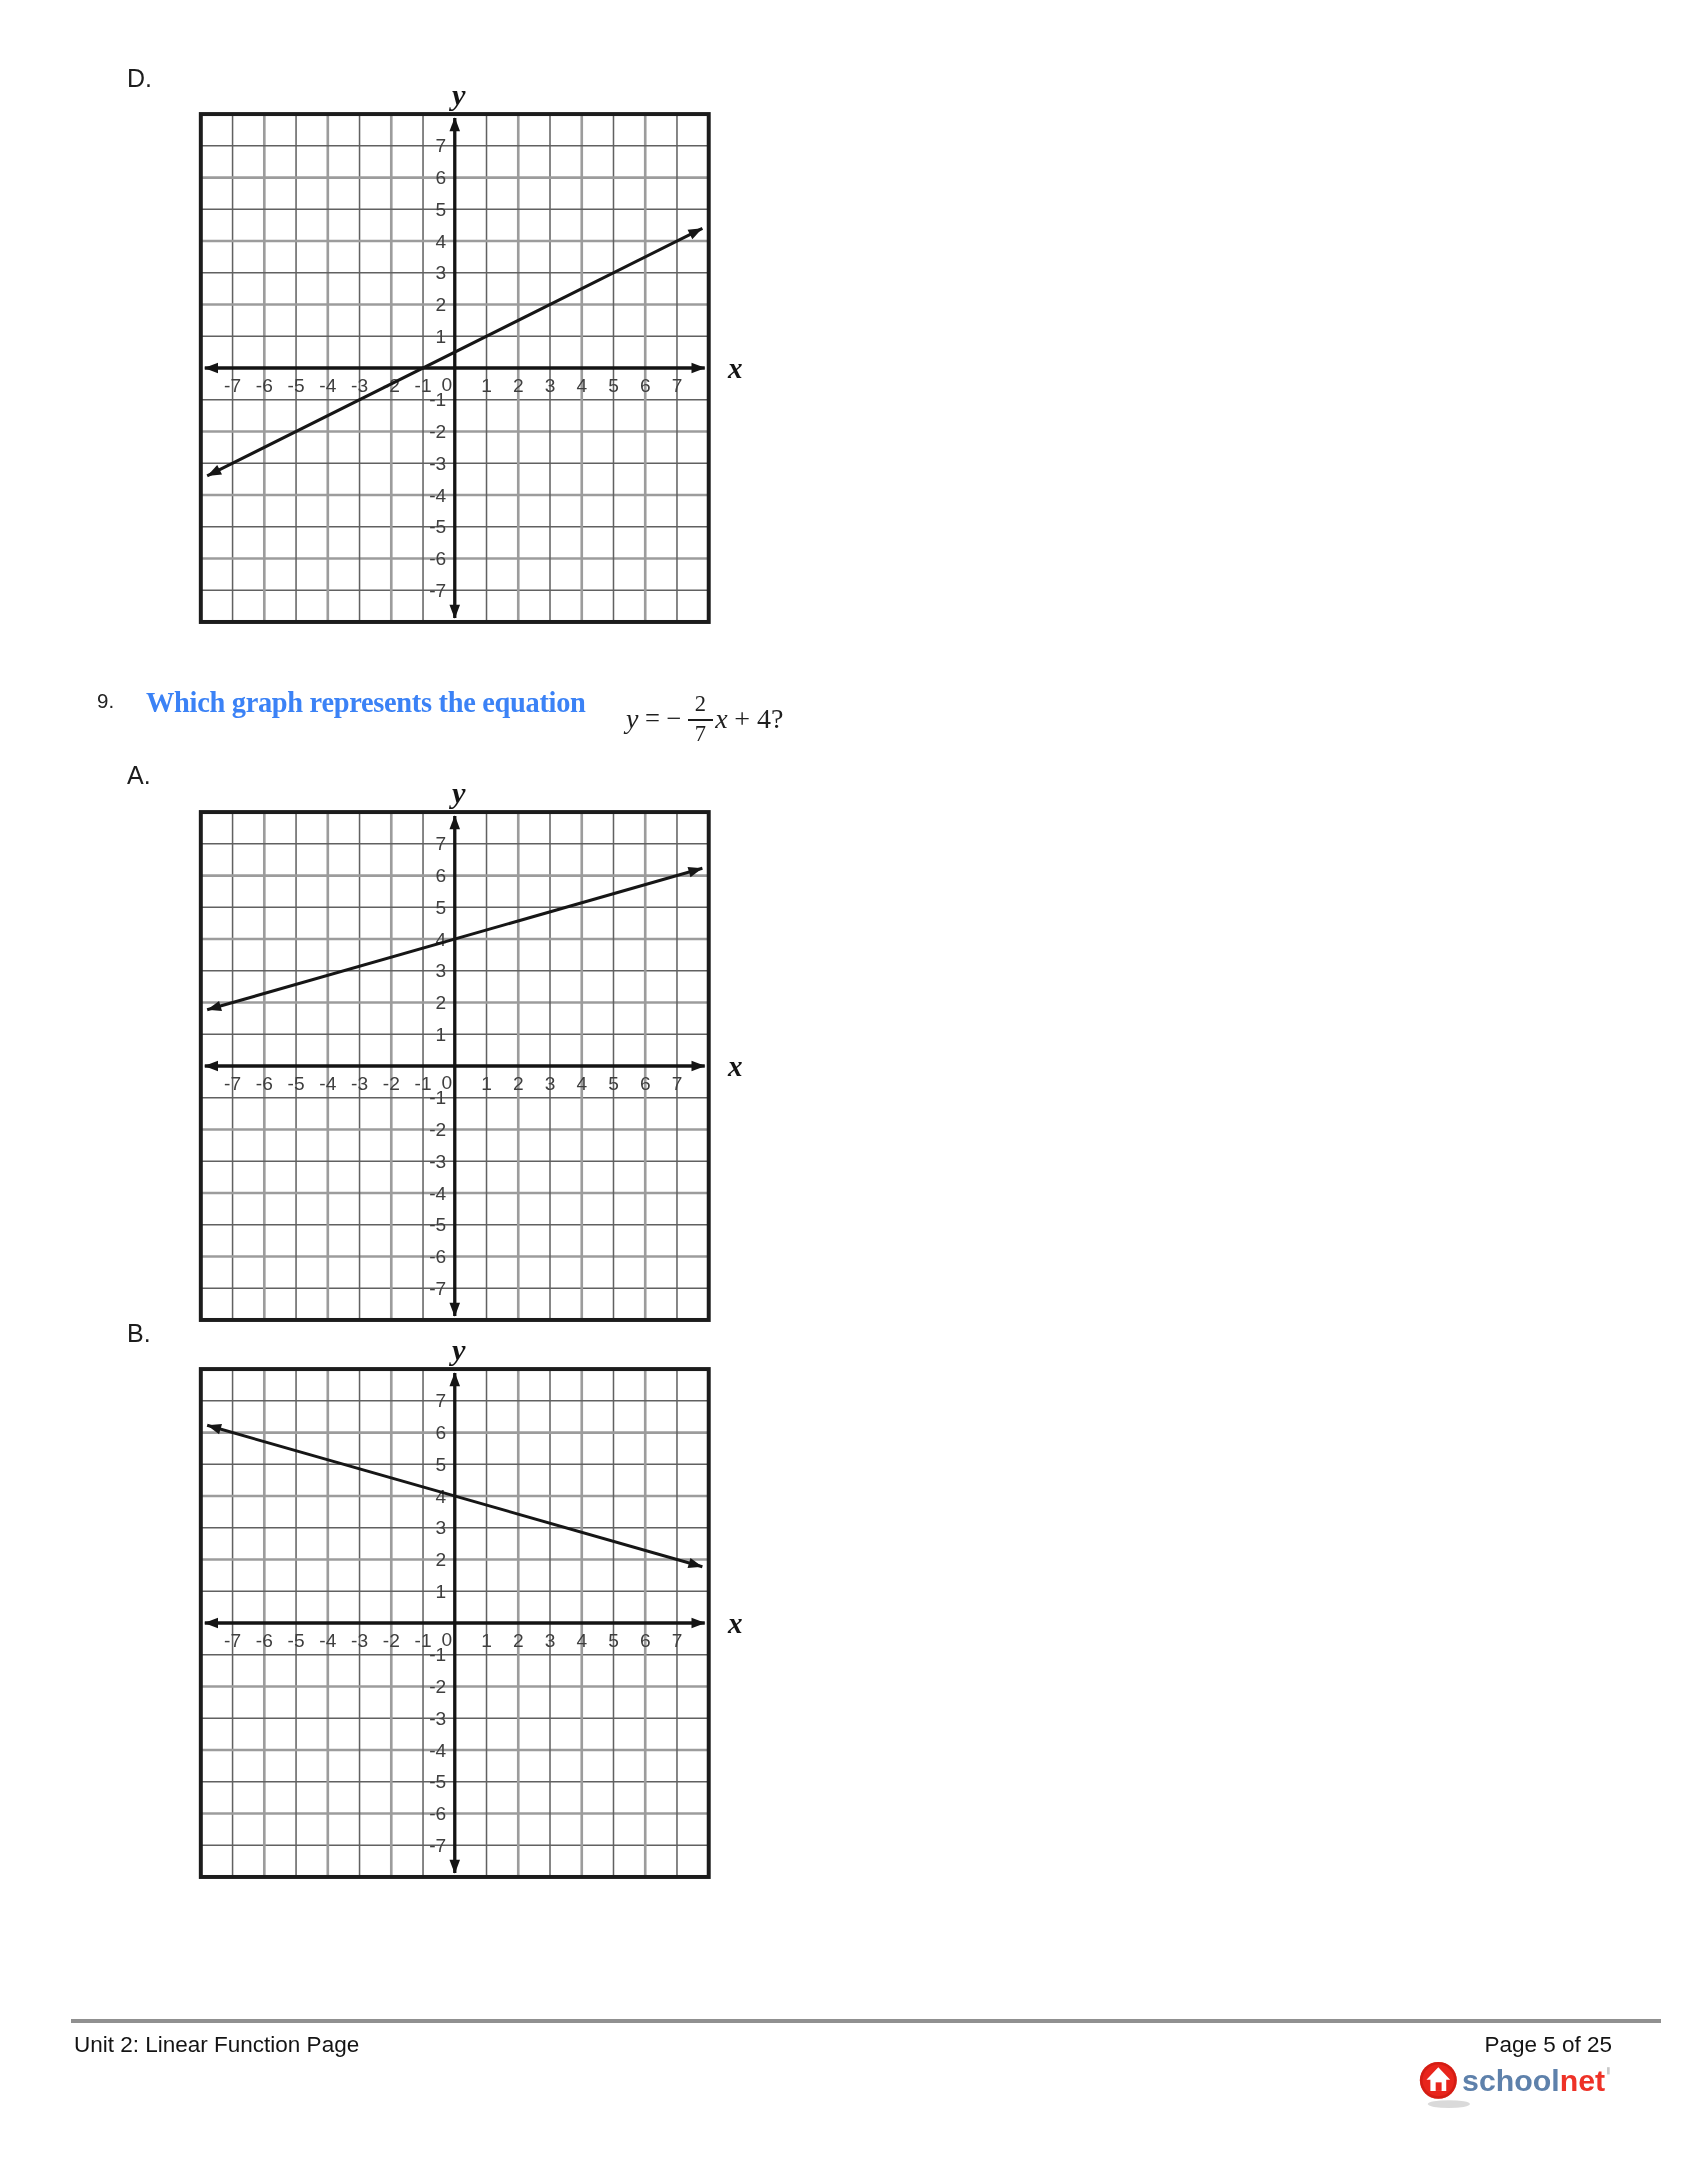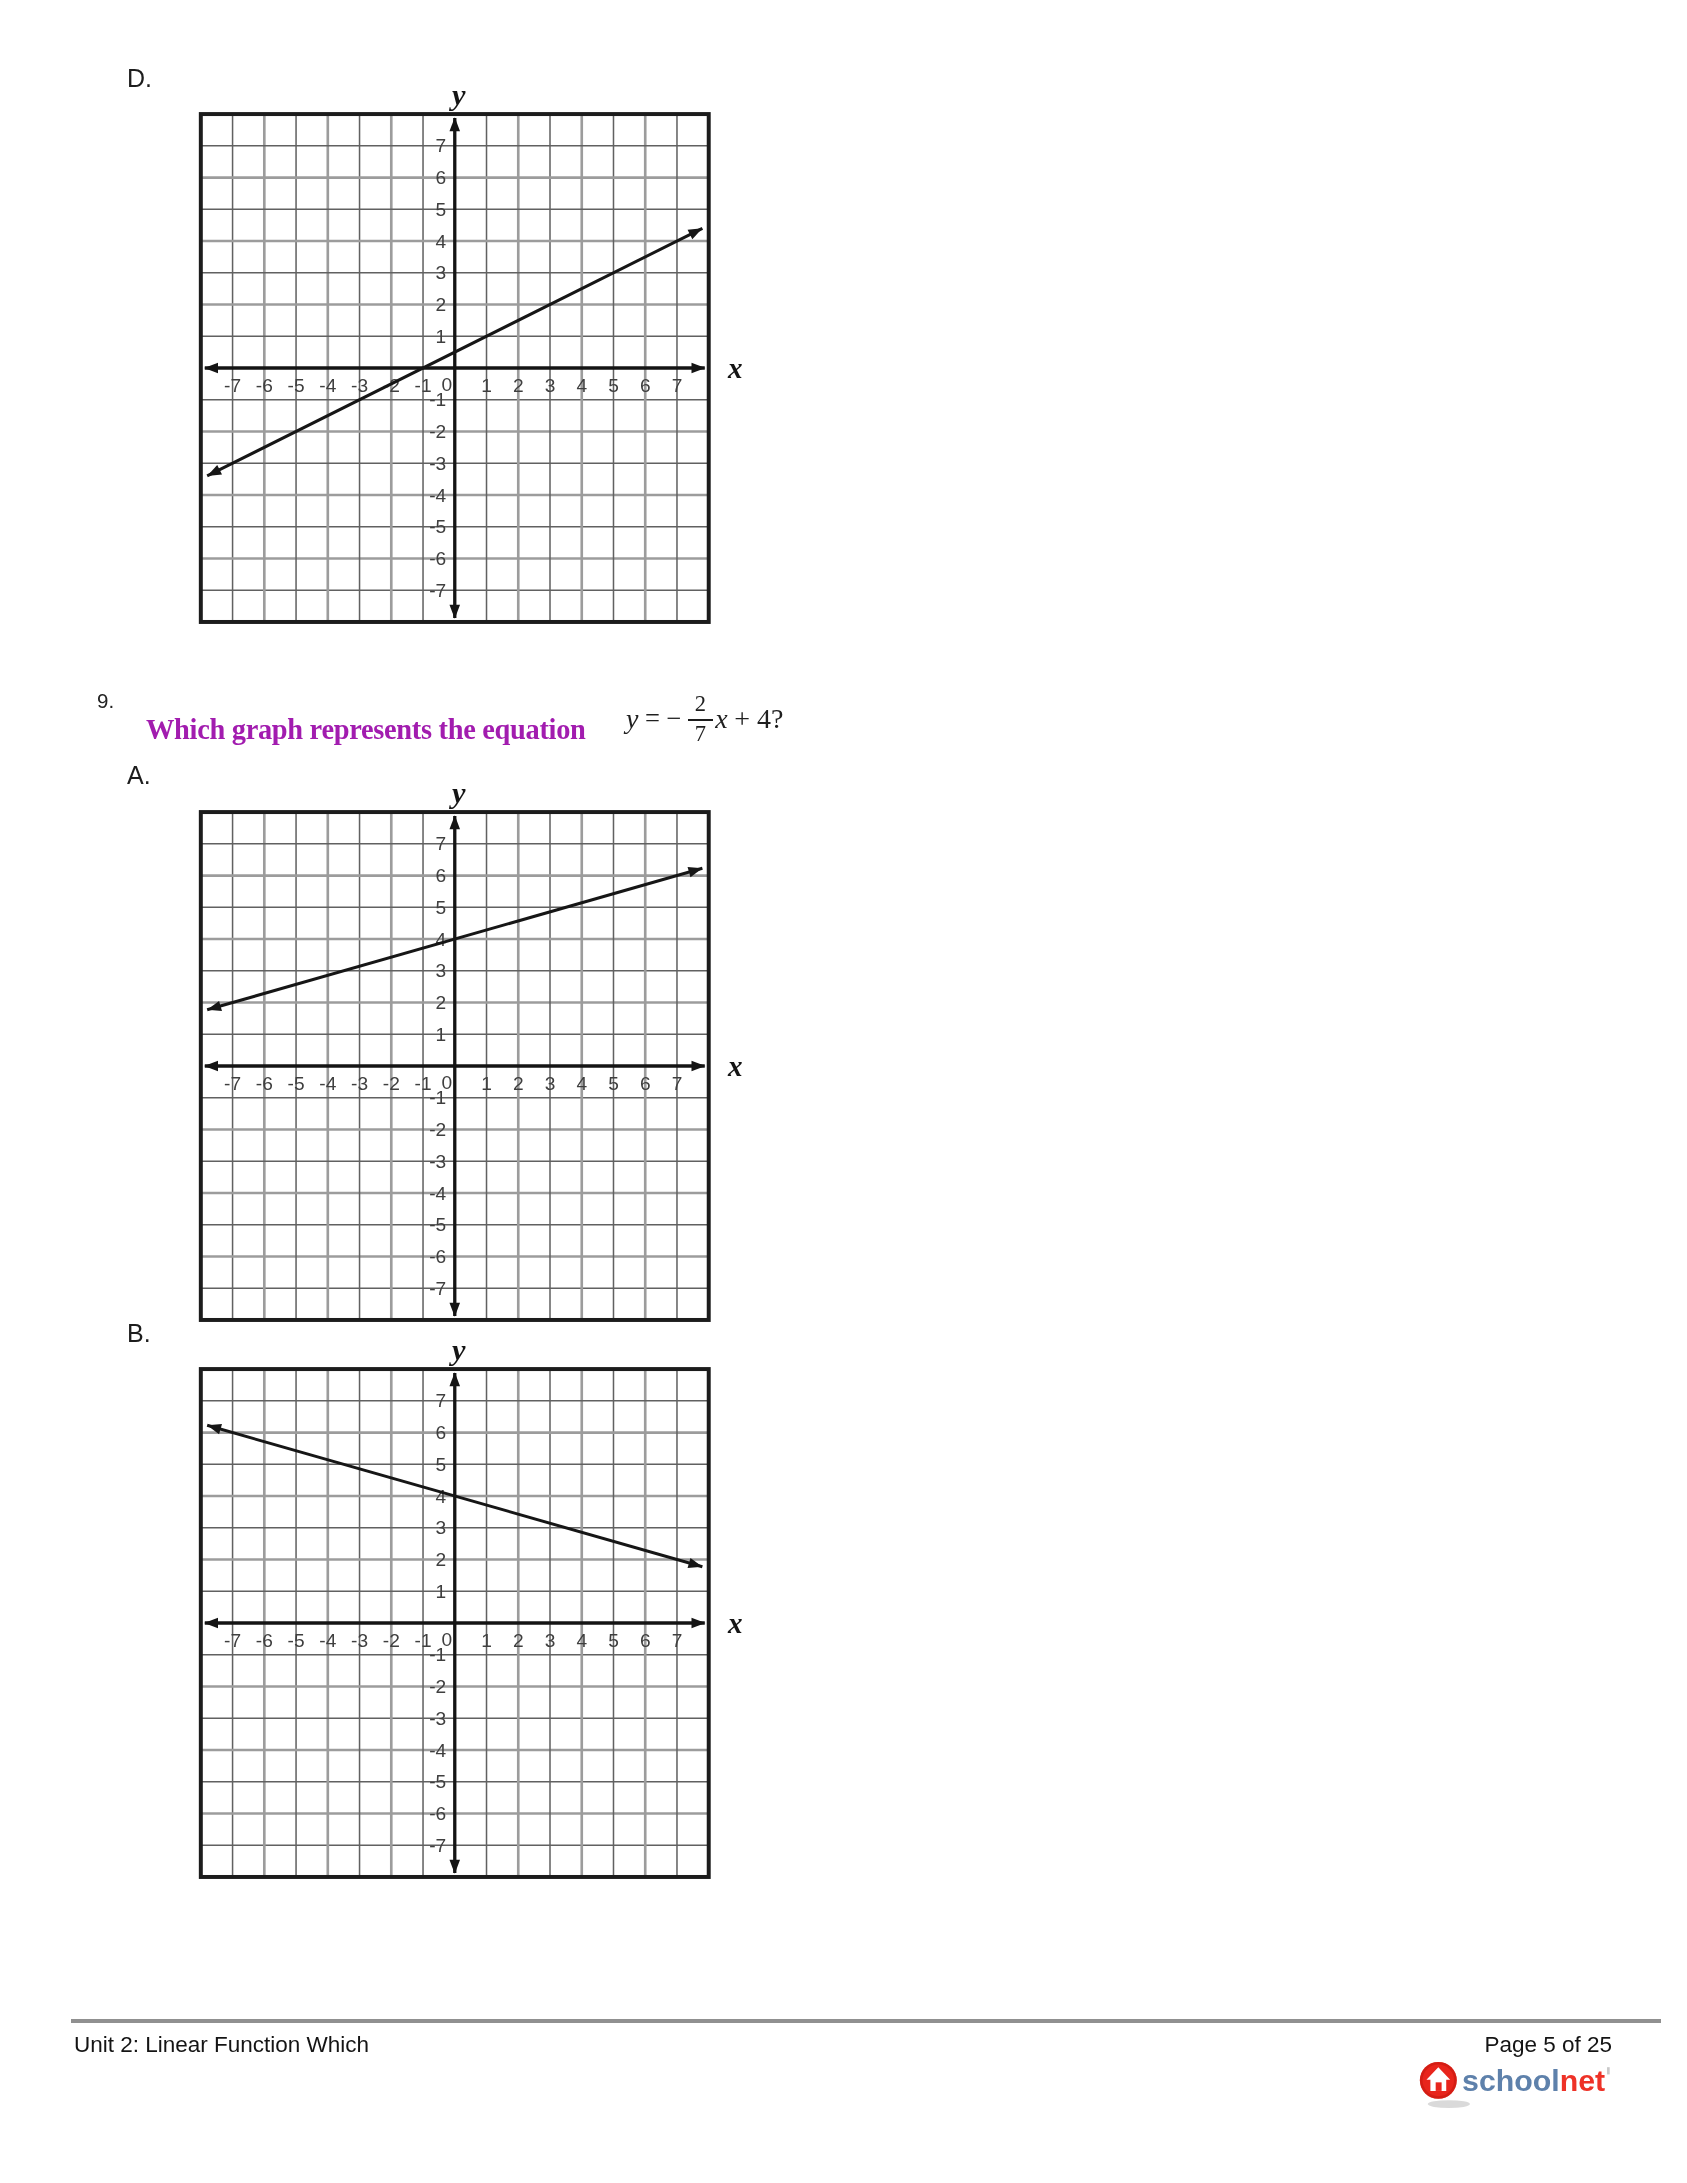--- a/index.html
+++ b/index.html
@@ -10,22 +10,22 @@
   }
   .opt-label {
     position:absolute; font-size:25px; color:#1d1d1d;
     font-family:"Liberation Sans", sans-serif;
   }
   .graph { position:absolute; }
   .q-number {
     position:absolute; left:97px; top:689px; font-size:20.5px; color:#222;
   }
   .q-text {
-    position:absolute; left:146px; top:714px; font-size:28.4px; font-weight:700;
-    font-family:"Liberation Serif", serif; color:#a21caf; letter-spacing:-0.3px;
+    position:absolute; left:146px; top:687px; font-size:28.4px; font-weight:700;
+    font-family:"Liberation Serif", serif; color:#3b82f6; letter-spacing:-0.3px;
   }
   .equation {
     position:absolute; left:626px; top:684px; height:69px;
     display:flex; align-items:center; gap:6.6px;
     font-family:"Liberation Serif", serif; color:#1f1f1f;
   }
   .eq-var { font-style:italic; font-size:28px; }
   .eq-op  { font-size:26.5px; }
   .eq-x   { margin-left:-4px; }
   .frac {
@@ -283,21 +283,21 @@
       <text x="407" y="780" text-anchor="end" font-family="Liberation Sans, sans-serif" font-size="29px" fill="#3f3f3f">-7</text>
       <text x="408" y="469" text-anchor="middle" font-family="Liberation Sans, sans-serif" font-size="29px" fill="#3f3f3f">0</text>
       <text x="426" y="36" text-anchor="middle" font-size="46px" font-family="Liberation Serif, serif" font-style="italic" font-weight="bold" fill="#151515">y</text>
       <text x="844" y="449" text-anchor="middle" font-size="44px" font-family="Liberation Serif, serif" font-style="italic" font-weight="bold" fill="#151515">x</text>
       <line x1="45.60000000000002" y1="135.03391999999997" x2="794.4" y2="348.96608000000003" stroke="#161616" stroke-width="4.5"></line>
       <polygon points="794.4,349.0 776.4,335.5 772.0,350.9" fill="#161616"></polygon>
       <polygon points="45.6,135.0 63.6,148.5 68.0,133.1" fill="#161616"></polygon>
     </svg>
 
   <div class="footer-rule"></div>
-  <div class="footer-left">Unit 2: Linear Function Which</div>
+  <div class="footer-left">Unit 2: Linear Function Page</div>
   <div class="footer-right">Page 5 of 25</div>
 
   <svg class="logo" width="212" height="58" viewBox="0 0 320 88">
     <ellipse cx="46" cy="76" rx="32" ry="6" opacity="0.6" fill="#c2c2c2"></ellipse>
     <circle cx="30" cy="40" r="28" fill="#e8251c"></circle>
     <circle cx="30" cy="40" r="26" fill="none" stroke-width="4" opacity="0.55" stroke="#c2170f"></circle>
     <polygon points="30,20 12,39 18,39 18,56 42,56 42,39 48,39" fill="#ffffff"></polygon>
     <rect x="26" y="43" width="9" height="13" fill="#e8251c"></rect>
     <text x="66" y="56" font-family="Liberation Sans, sans-serif" font-weight="bold" font-size="46"><tspan fill="#5e81ab">school</tspan><tspan fill="#ee3227">net</tspan></text>
     <rect x="286" y="20" width="4" height="11" fill="#c8c8c8"></rect>

